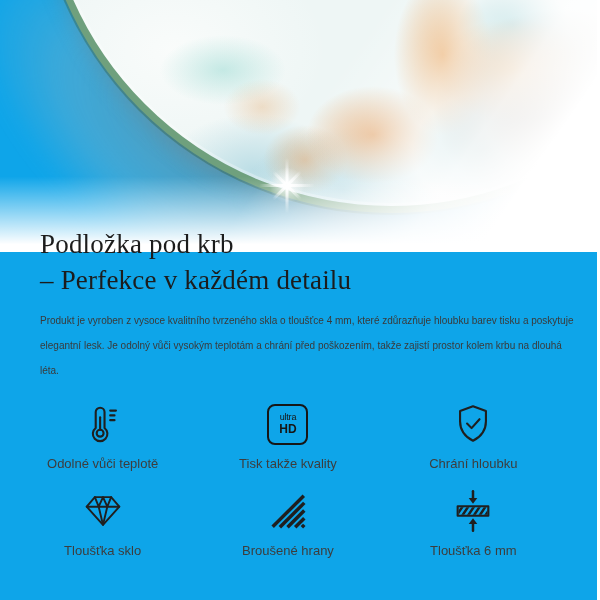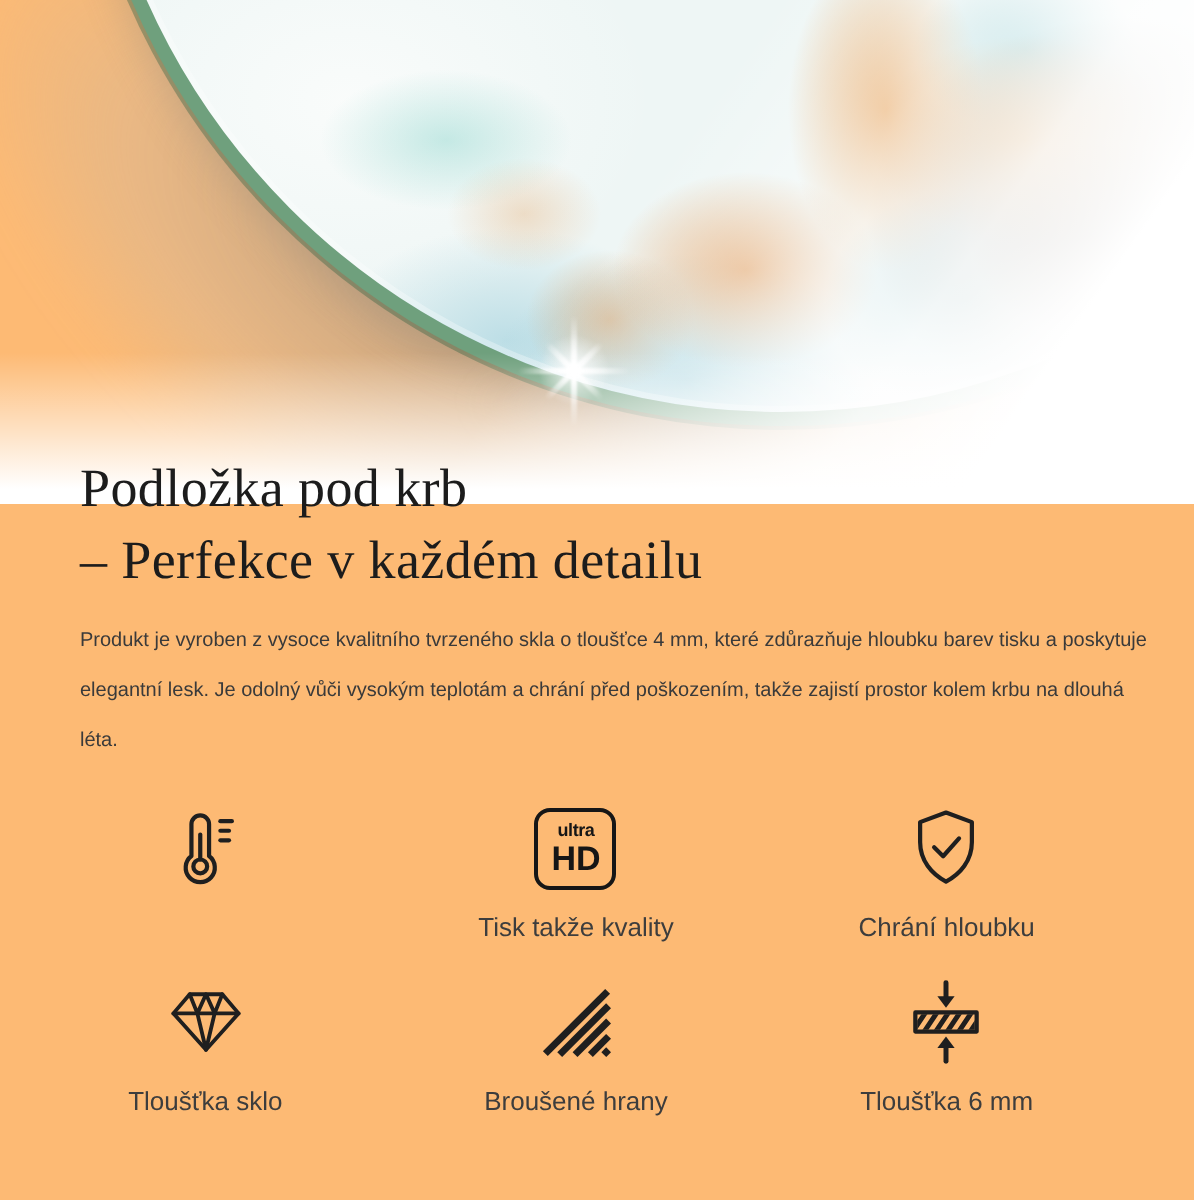--- a/index.html
+++ b/index.html
@@ -1,16 +1,16 @@
 <!DOCTYPE html>
 <html><head>
 <meta charset="utf-8">
 <style>
   html,body{margin:0;padding:0;background:#fff;}
-  .page{position:relative;width:597px;height:600px;background:#fdba74;overflow:hidden;
+  .page{position:relative;width:597px;height:600px;background:#0ea5e9;overflow:hidden;
         font-family:"Liberation Sans", sans-serif;}
 
   
   .hero{position:absolute;left:0;top:0;width:600px;height:252px;overflow:hidden;}
   .disc-shadow{position:absolute;left:-60px;top:28px;width:470px;height:225px;
     background:radial-gradient(ellipse at 55% 45%, rgba(150,147,143,.50) 0%, rgba(182,179,175,.28) 45%, rgba(255,255,255,0) 72%);
     transform:rotate(38deg);filter:blur(9px);}
   .disc-shadow2{position:absolute;left:230px;top:188px;width:250px;height:60px;
     background:radial-gradient(ellipse, rgba(186,182,178,.40), rgba(255,255,255,0) 70%);
     transform:rotate(9deg);filter:blur(8px);}
@@ -56,22 +56,22 @@
   .features{position:absolute;left:10px;top:400px;width:556px;display:grid;
     grid-template-columns:repeat(3,1fr);row-gap:16px;}
   .feature{display:flex;flex-direction:column;align-items:center;}
   .icon-box{height:48px;display:flex;align-items:center;justify-content:center;}
   .feature-label{margin-top:8px;font-size:13px;color:#3d3d3d;}
   .ico{stroke:#1f1f1f;fill:none;stroke-width:2.2;stroke-linecap:round;stroke-linejoin:round;}
   .ico .fill{fill:#1f1f1f;stroke:none;}
   .ico .thick{stroke-width:3.6;stroke-linecap:butt;}
   .uhd{width:37px;height:37px;border:2.5px solid #161616;border-radius:8px;color:#161616;
     display:flex;flex-direction:column;align-items:center;justify-content:center;}
-  .uhd-top{font-size:9px;font-weight:bold;line-height:1;letter-spacing:-.2px;}
-  .uhd-bottom{font-size:17px;font-weight:bold;line-height:1;margin-top:1px;}
+  .uhd-top{font-size:9px;font-weight:normal;line-height:1;letter-spacing:-.2px;}
+  .uhd-bottom{font-size:12px;font-weight:bold;line-height:1;margin-top:1px;}
 </style>
 </head>
 <body>
 
 <div class="page">
 
   <div class="hero">
     <div class="disc-shadow"></div>
     <div class="disc-shadow2"></div>
     <div class="glass-disc"></div>
@@ -98,20 +98,21 @@
       <div class="icon-box">
         <svg class="ico" width="46" height="46" viewBox="0 0 48 48">
           <path d="M21 7 a4.6 4.6 0 0 1 4.6 4.6 v16.6 a7.6 7.6 0 1 1 -9.2 0 V11.6 A4.6 4.6 0 0 1 21 7 Z"></path>
           <line x1="21" y1="17" x2="21" y2="30"></line>
           <circle cx="21" cy="33.6" r="3.6"></circle>
           <line x1="31.5" y1="10" x2="37.5" y2="10"></line>
           <line x1="31.5" y1="15" x2="36" y2="15"></line>
           <line x1="31.5" y1="20" x2="36" y2="20"></line>
         </svg>
       </div>
+      <div class="feature-label">Odolné vůči teplotě</div>
     </div>
 
     <div class="feature">
       <div class="icon-box">
         <div class="uhd">
           <span class="uhd-top">ultra</span>
           <span class="uhd-bottom">HD</span>
         </div>
       </div>
       <div class="feature-label">Tisk takže kvality</div>

